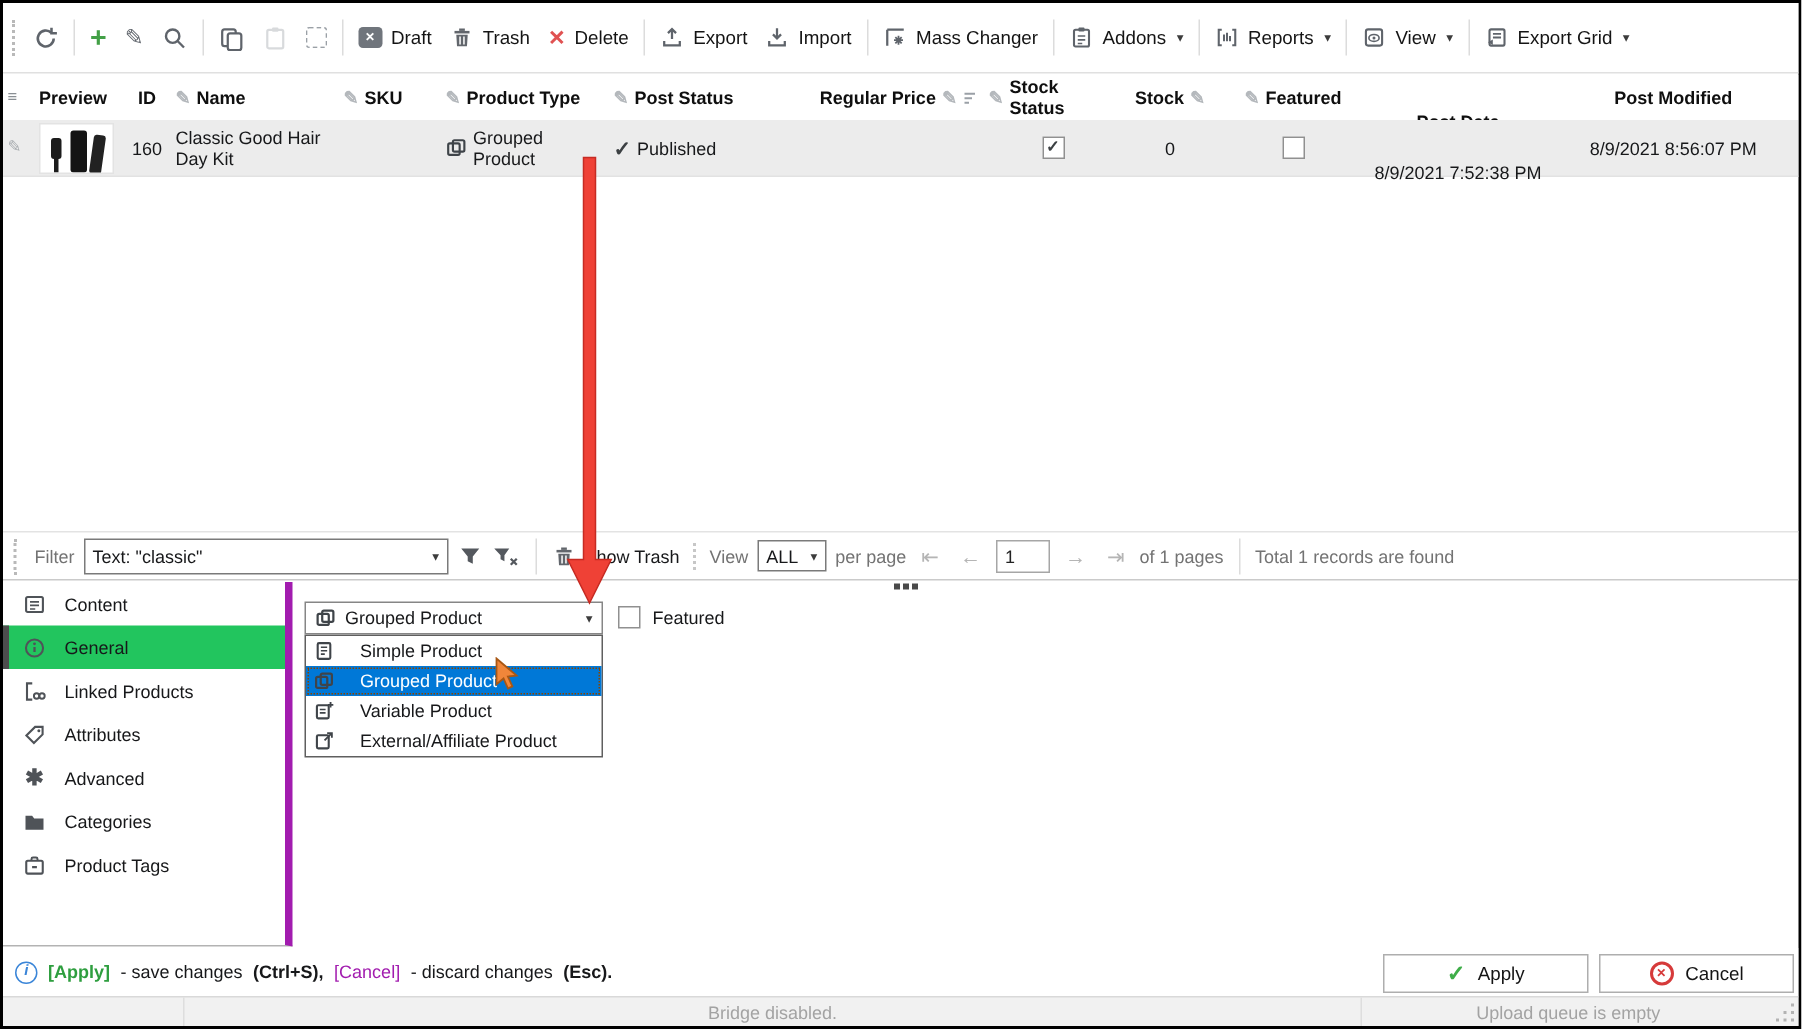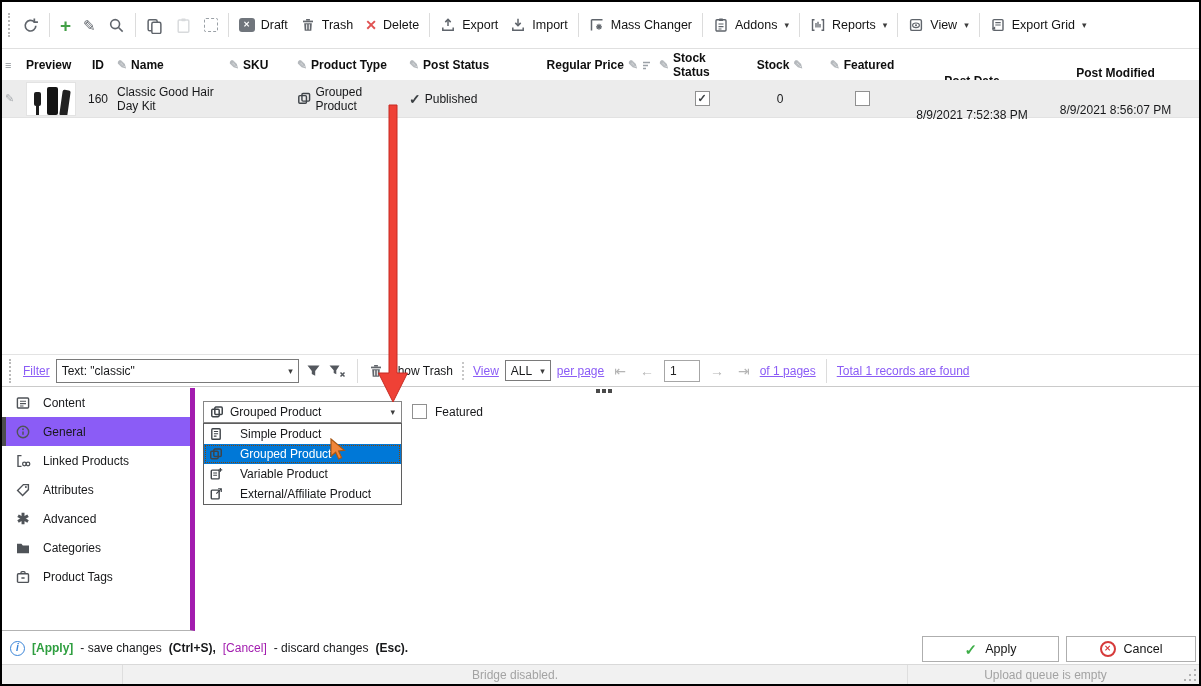--- a/index.html
+++ b/index.html
@@ -22,21 +22,21 @@
   .dim { opacity:.38; }
 
   
   .grid-head { position:absolute; left:0; top:48px; right:0; height:30px; display:flex; align-items:center; font-weight:bold; font-size:12px; color:#0f0f0f; background:#fff; }
   .grid-row  { position:absolute; left:0; top:78px; right:0; height:38px; display:flex; align-items:center; background:#ececec; border-bottom:1px solid #e2e2e2; font-size:12px; }
   .cell { display:flex; align-items:center; gap:4px; height:100%; padding:0 3px; flex:none; }
   .c-edit{width:16px;} .c-preview{width:64px; padding-left:8px;} .c-id{width:32px; justify-content:center;}
   .c-name{width:112px;} .c-sku{width:68px;} .c-ptype{width:112px;} .c-pstatus{width:100px;}
   .c-rprice{width:150px; justify-content:flex-end;} .c-sstatus{width:92px; justify-content:center;}
   .c-stock{width:64px; justify-content:center;} .c-feat{width:100px; justify-content:center;}
-  .c-pdate{width:120px; justify-content:center;margin-top:32px;} .c-pmod{flex:1; justify-content:center;align-items:flex-end;}
+  .c-pdate{width:120px; justify-content:center;margin-top:32px;} .c-pmod{flex:1; justify-content:center;}
   .hpencil { color:#b4b8bc; font-size:12px; line-height:1; }
   .hamb { color:#8a8f94; font-size:11px; line-height:1; }
   .rowpencil { color:#a6aaae; font-size:11px; line-height:1; }
   .thumb { width:50px; height:34px; background:#fff; border:1px solid #e3e3e3; position:relative; overflow:hidden; }
   .thumb .t1 { position:absolute; left:7px; top:9px; width:7px; height:14px; background:#1c1c1c; border-radius:2px; }
   .thumb .t1:after { content:""; position:absolute; left:2px; top:13px; width:2.5px; height:10px; background:#1c1c1c; }
   .thumb .t2 { position:absolute; left:20px; top:4px; width:11px; height:28px; background:#141414; border-radius:2px; }
   .thumb .t3 { position:absolute; left:34px; top:7px; width:8px; height:26px; background:#222; border-radius:2px; transform:rotate(8deg); }
   .name-txt { line-height:14px; }
   .cb { width:15px; height:15px; border:1px solid #909090; background:#fff; display:flex; align-items:center; justify-content:center; font-size:11px; font-weight:bold; color:#3c4043; line-height:1; }
@@ -45,26 +45,26 @@
 
   
   .filter-bar { position:absolute; left:0; right:0; top:352px; height:33px; background:#fff; border-top:1px solid #e3e3e3; border-bottom:1px solid #cacaca; display:flex; align-items:center; padding:0 6px; gap:6px; }
   .combo { display:flex; align-items:center; border:1px solid #7a7a7a; background:#fff; height:24px; padding:0 5px; gap:4px; }
   .combo .val { flex:1; }
   .f-combo { width:243px; }
   .v-combo { width:46px; height:21px; }
   .pg-input { width:36px; height:22px; border:1px solid #a6a6a6; font-family:inherit; font-size:12px; padding:0 5px; color:#222; }
   .pg-arrow { color:#b5b5b5; font-size:14px; padding:0 4px; }
   .dot-sep { border-left:2px dotted #c7c7c7; height:18px; margin:0 3px; }
-  .fb-label { color:#8b5cf6;text-decoration:underline; }
+  .fb-label { color:#737373; }
 
   
   .sidebar { position:absolute; left:0; top:386px; width:193px; height:243px; background:#fff; border-right:5px solid #a21caf; border-bottom:1px solid #b3b3b3; }
   .tab { position:relative; display:flex; align-items:center; gap:12px; height:29px; padding-left:13px; cursor:default; }
-  .tab.active { background:#8b5cf6; }
+  .tab.active { background:#22c55e; }
   .tab.active:before { content:""; position:absolute; left:0; top:0; bottom:0; width:4px; background:#4d4d4d; }
   .tab svg { flex:none; }
   .ast-g { color:#4f5358; font-size:15px; font-weight:bold; width:16px; text-align:center; line-height:1; }
 
   
   .ed-combo { position:absolute; left:201px; top:399px; width:199px; height:22px; border:1px solid #868686; background:#fff; display:flex; align-items:center; gap:6px; padding:0 6px; }
   .ed-combo .val { flex:1; }
   .droplist { position:absolute; left:201px; top:421px; width:199px; border:1px solid #5f5f5f; background:#fff; z-index:4; }
   .opt { display:flex; align-items:center; gap:17px; height:20px; padding:0 5px; }
   .opt.hl { background:#0078d7; color:#fff; outline:1px dotted #8a4500; outline-offset:-2px; }

